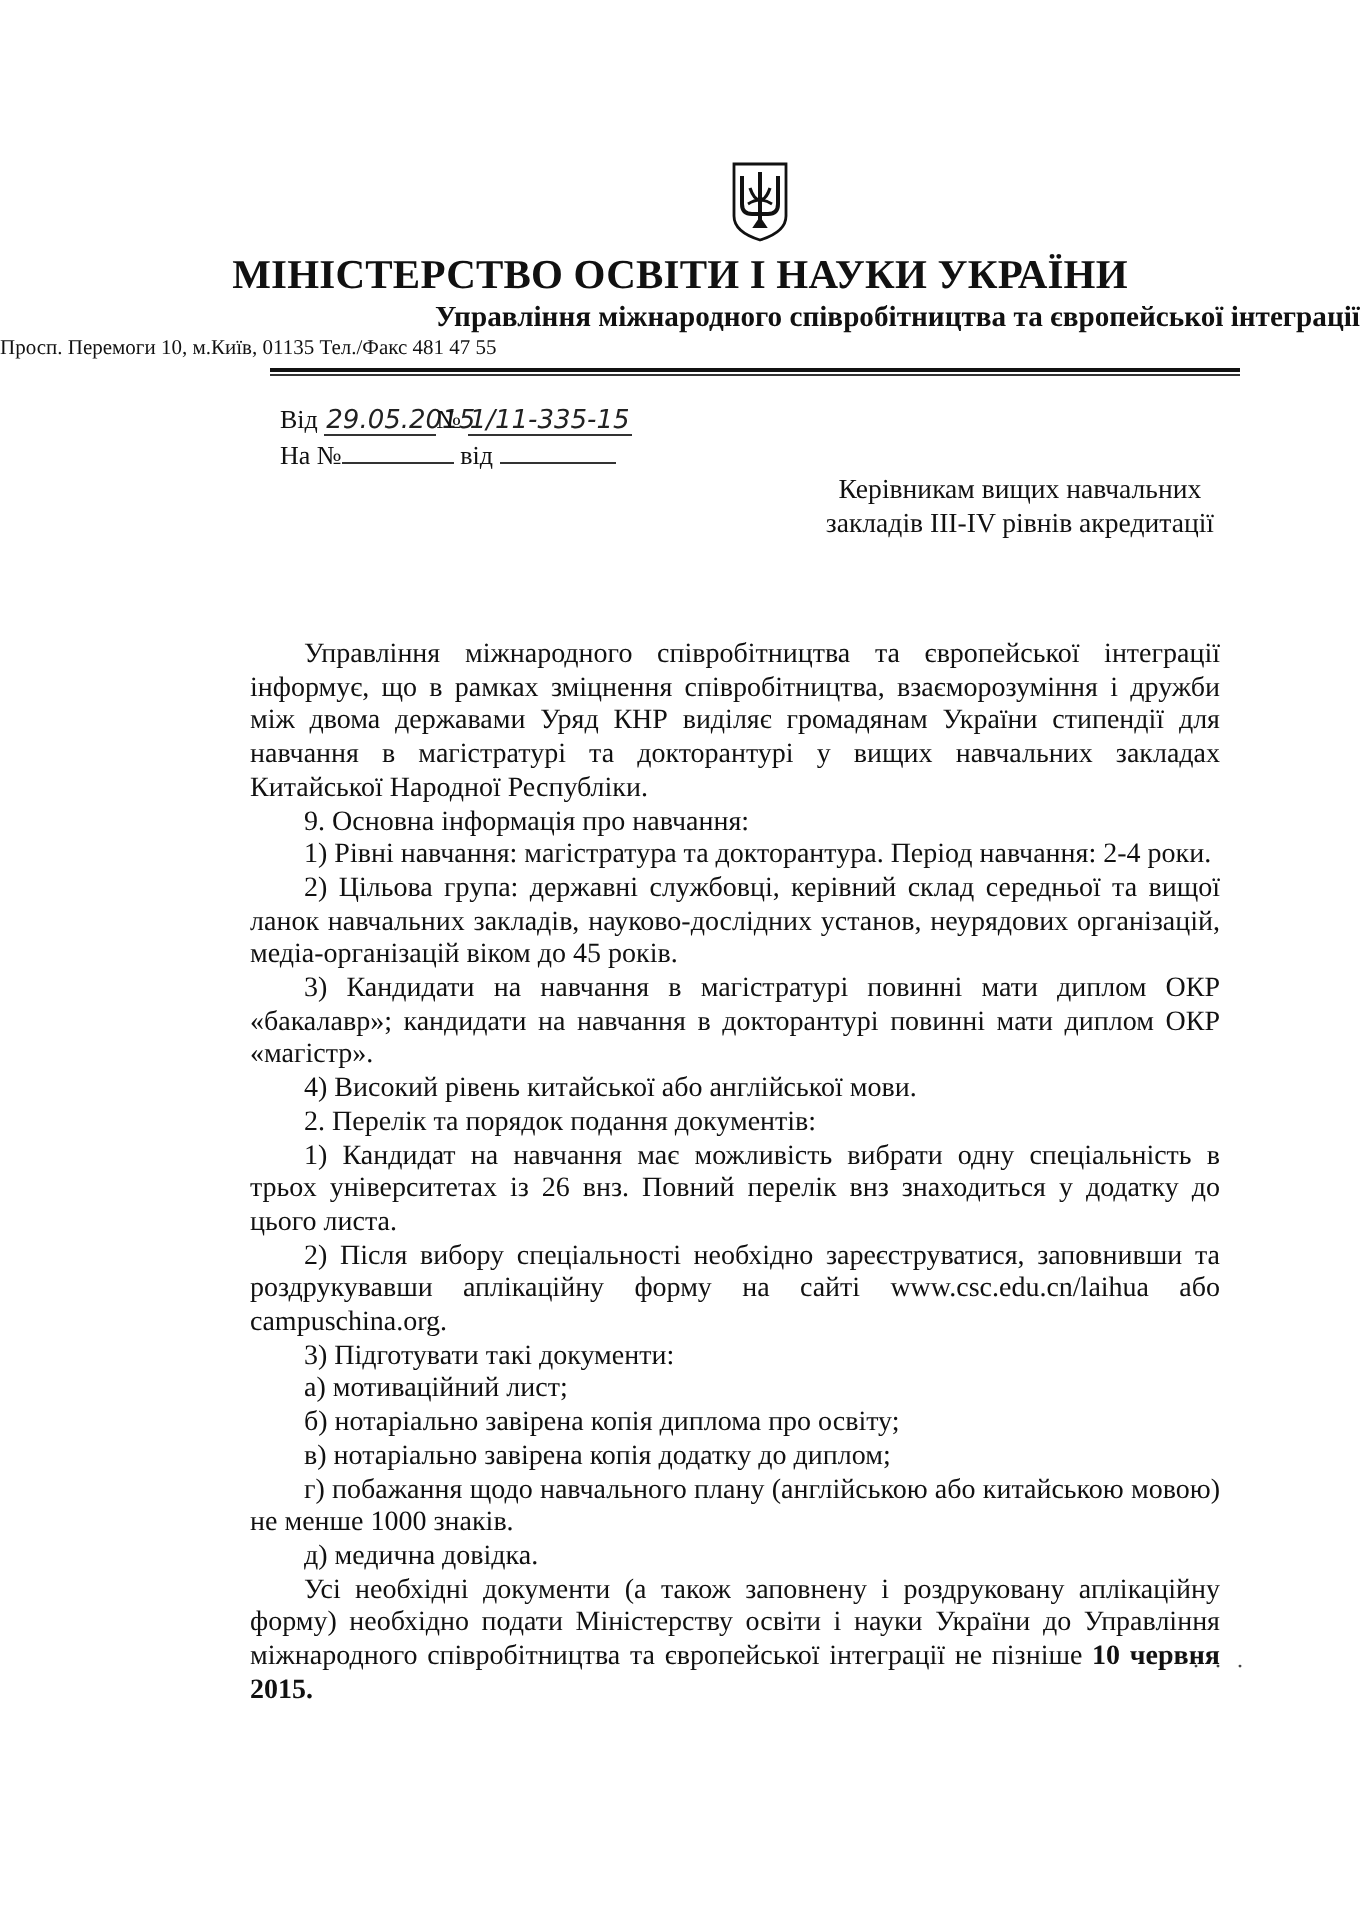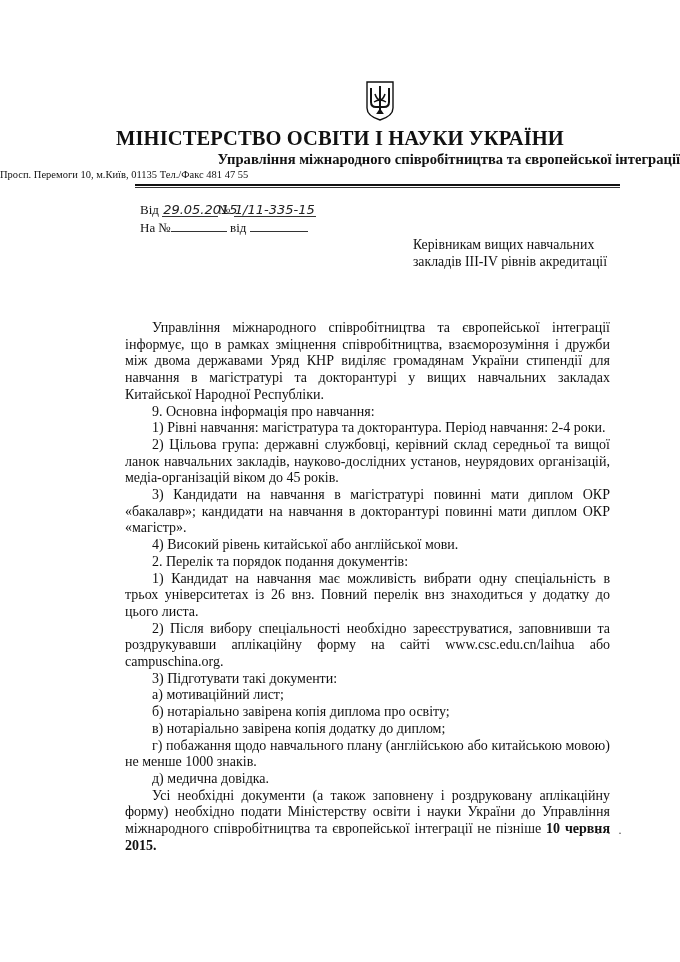--- a/index.html
+++ b/index.html
@@ -16,21 +16,21 @@
       font-size: 10.5px; }
     .rule-thick { position: absolute; left: 135px; width: 485px; top: 184px; height: 2px; background: #111; }
     .rule-thin { position: absolute; left: 135px; width: 485px; top: 187px; height: 1px; background: #333; }
 
     .outref { position: absolute; left: 140px; top: 202px; font-size: 13px; white-space: nowrap; }
     .outref .hand { font-family: "DejaVu Sans", sans-serif; font-size: 13px; font-style: italic;
       color: #222; border-bottom: 1px solid #333; display: inline-block; line-height: 13px; padding: 0 1px; }
     .inref { position: absolute; left: 140px; top: 220px; font-size: 13px; white-space: nowrap; }
     .blank { display: inline-block; border-bottom: 1px solid #333; height: 11px; vertical-align: baseline; }
 
-    .addressee { position: absolute; right: 73px; top: 236px; font-size: 13.8px; text-align: left; line-height: 17px; }
+    .addressee { position: absolute; right: 73px; top: 236px; font-size: 13.8px; text-align: center; line-height: 17px; }
 
     .body { position: absolute; left: 125px; width: 485px; top: 320px; font-size: 14px; line-height: 16.7px; }
     .para { margin: 0; text-align: justify; text-indent: 27px; }
     .bold { font-weight: bold; }
     .dots { position: absolute; left: 596px; top: 826px; font-size: 12px; color: #444; letter-spacing: 2px; }
   </style>
 </head>
 <body>
 
 <div class="page">

